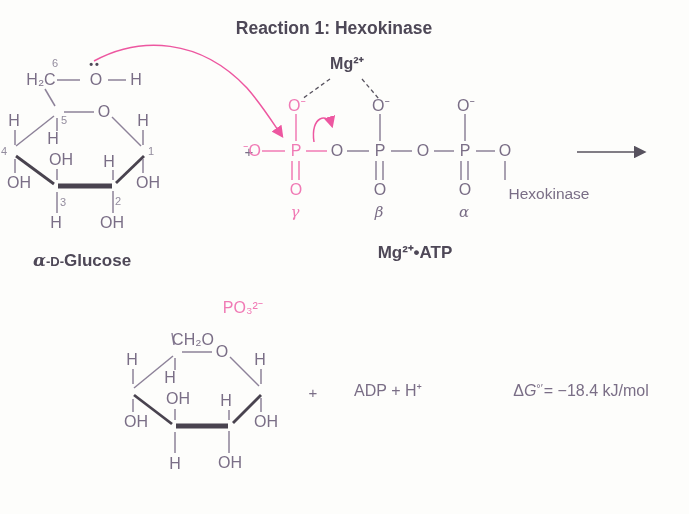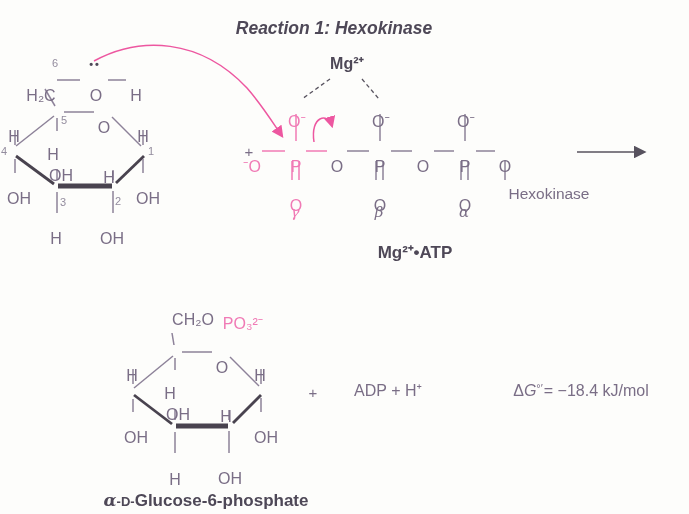--- a/index.html
+++ b/index.html
@@ -13,29 +13,29 @@
   .bp {stroke:var(--pink);stroke-width:1.5;}
   .bm {stroke:var(--bond_dark);stroke-width:2.8;}
   .bt {stroke:var(--bond_dark);stroke-width:5.2;}
   .bd {stroke:var(--arrow);stroke-width:1.3;stroke-dasharray:4 3;}
   .ar {stroke:var(--arrow);stroke-width:1.7;}
   .ael{stroke:var(--pink_strong);stroke-width:1.5;fill:none;}
   .mk-pink{fill:var(--pink_strong);}
   .mk-dark{fill:var(--arrow);}
   
   .lbl,.al{position:absolute;transform:translate(-50%,-50%);white-space:nowrap;line-height:1;}
-  .atom {font-size:16px;color:var(--ink);margin-top:16px;}
+  .atom {font-size:16px;color:var(--ink);}
   .pink {color:var(--pink);}
   .num  {font-size:11px;color:var(--num);}
   .greek{font-family:"DejaVu Serif",serif;font-style:italic;font-size:15px;color:var(--ink);}
   .gpink{color:var(--pink);}
   .dots {font-size:11px;font-weight:bold;letter-spacing:2px;color:var(--ink_dark);}
   .mg   {font-size:16px;font-weight:bold;color:var(--ink_dark);}
   .aden {font-size:15.5px;color:var(--ink);}
-  .title{font-size:17.5px;font-weight:bold;color:var(--ink_dark);font-style:italic;}
+  .title{font-size:17.5px;font-weight:bold;color:var(--ink_dark);}
   .mol-label{font-size:17px;font-weight:bold;color:var(--ink_dark);}
   .alpha{font-family:"DejaVu Serif",serif;font-style:italic;}
   .dcap{font-size:13px;}
   .plus{font-size:15px;color:var(--ink);}
   .eq{font-size:16px;color:var(--ink);}
   .dgd{font-size:16px;}
   .dgg{font-style:italic;}
   .dgsup{font-size:11px;vertical-align:4px;}
   .energy .val{margin-left:1px;}
 </style>
@@ -121,30 +121,30 @@
       <line class="b" x1="175" y1="432" x2="175" y2="453"></line>
       <line class="b" x1="229" y1="420" x2="229" y2="410"></line>
       <line class="b" x1="229" y1="431" x2="229" y2="453"></line>
     </g>
   </svg>
 
   <div class="lbl title" style="left:334px;top:29px">Reaction 1: Hexokinase</div>
 
   <div class="lbl plus" style="left:249px;top:151px">+</div>
 
+  <div class="lbl mol-label" style="left:82px;top:260px"><span class="alpha">α</span><span class="dcap">-D-</span><span>Glucose</span></div>
 
   <div class="lbl mol-label" style="left:415px;top:252px">Mg²⁺•ATP</div>
 
   <div class="lbl plus" style="left:313px;top:392px">+</div>
 
   <div class="lbl eq" style="left:388px;top:391px">ADP + H⁺</div>
 
   <div class="lbl eq energy" style="left:581px;top:391px"><span class="dgd">Δ</span><span class="dgg">G</span><span class="dgsup">°′</span><span class="val">= −18.4 kJ/mol</span></div>
 
-  <div class="lbl mol-label" style="left:206px;top:500px"><span class="alpha">α</span><span class="dcap">-D-</span><span>Glucose-6-phosphate</span></div>
 
   <div id="glucose-atoms">
       <span class="al num" style="left: 55px; top: 63px;">6</span>
       <span class="al atom" style="left: 41px; top: 80px;">H₂C</span>
       <span class="al dots" style="left: 95px; top: 64px;">••</span>
       <span class="al atom" style="left: 96px; top: 80px;">O</span>
       <span class="al atom" style="left: 136px; top: 80px;">H</span>
       <span class="al atom" style="left: 104px; top: 112px;">O</span>
       <span class="al num" style="left: 64px; top: 120px;">5</span>
       <span class="al atom" style="left: 14px; top: 121px;">H</span>
@@ -175,21 +175,21 @@
       <span class="al greek" style="left: 379px; top: 212px;">β</span>
       <span class="al atom" style="left: 423px; top: 151px;">O</span>
       <span class="al atom" style="left: 466px; top: 106px;">O⁻</span>
       <span class="al atom" style="left: 465px; top: 151px;">P</span>
       <span class="al atom" style="left: 465px; top: 190px;">O</span>
       <span class="al greek" style="left: 464px; top: 212px;">α</span>
       <span class="al atom" style="left: 505px; top: 151px;">O</span>
       <span class="al aden" style="left: 549px; top: 194px;">Hexokinase</span>
     </div>
   <div id="g6p-atoms">
-      <span class="al atom" style="left: 193px; top: 304px;">CH₂O</span>
+      <span class="al atom" style="left: 193px; top: 340px;">CH₂O</span>
       <span class="al atom pink" style="left: 243px; top: 308px;">PO₃²⁻</span>
       <span class="al atom" style="left: 222px; top: 352px;">O</span>
       <span class="al atom" style="left: 132px; top: 360px;">H</span>
       <span class="al atom" style="left: 260px; top: 360px;">H</span>
       <span class="al atom" style="left: 170px; top: 378px;">H</span>
       <span class="al atom" style="left: 178px; top: 399px;">OH</span>
       <span class="al atom" style="left: 226px; top: 401px;">H</span>
       <span class="al atom" style="left: 136px; top: 422px;">OH</span>
       <span class="al atom" style="left: 266px; top: 422px;">OH</span>
       <span class="al atom" style="left: 175px; top: 464px;">H</span>

